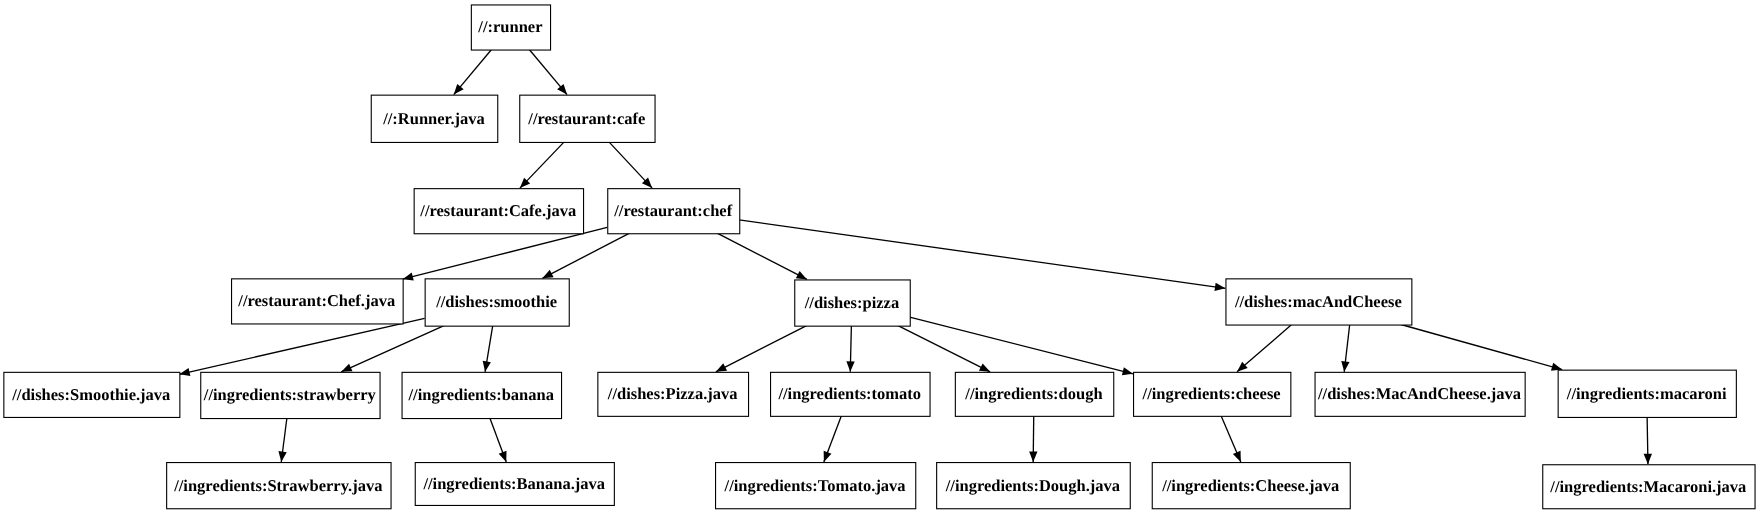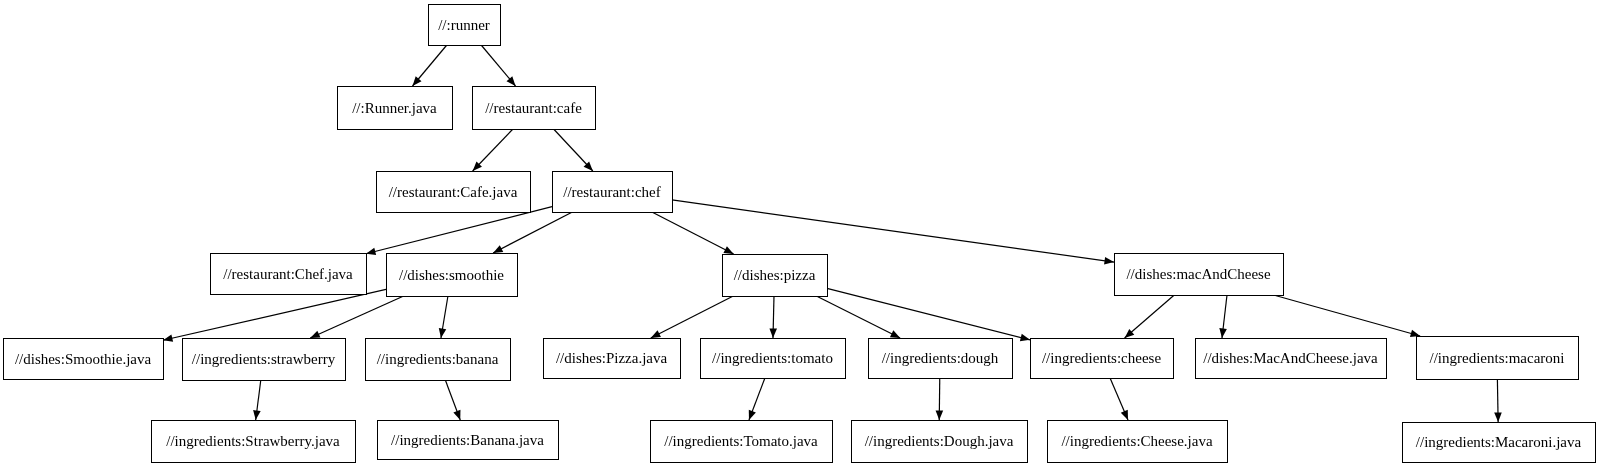--- a/index.html
+++ b/index.html
@@ -6,20 +6,21 @@
     margin: 0;
     padding: 0;
     background: #ffffff;
   }
   #stage {
     position: relative;
     width: 1600px;
     height: 468px;
     background: #ffffff;
     overflow: hidden;
+    font-weight: bold;
   }
   #graph-svg {
     display: block;
     width: 1600px;
     height: 468px;
   }
   #graph-svg text {
     font-family: "Liberation Serif", "DejaVu Serif", serif;
     font-size: 15px;
   }

